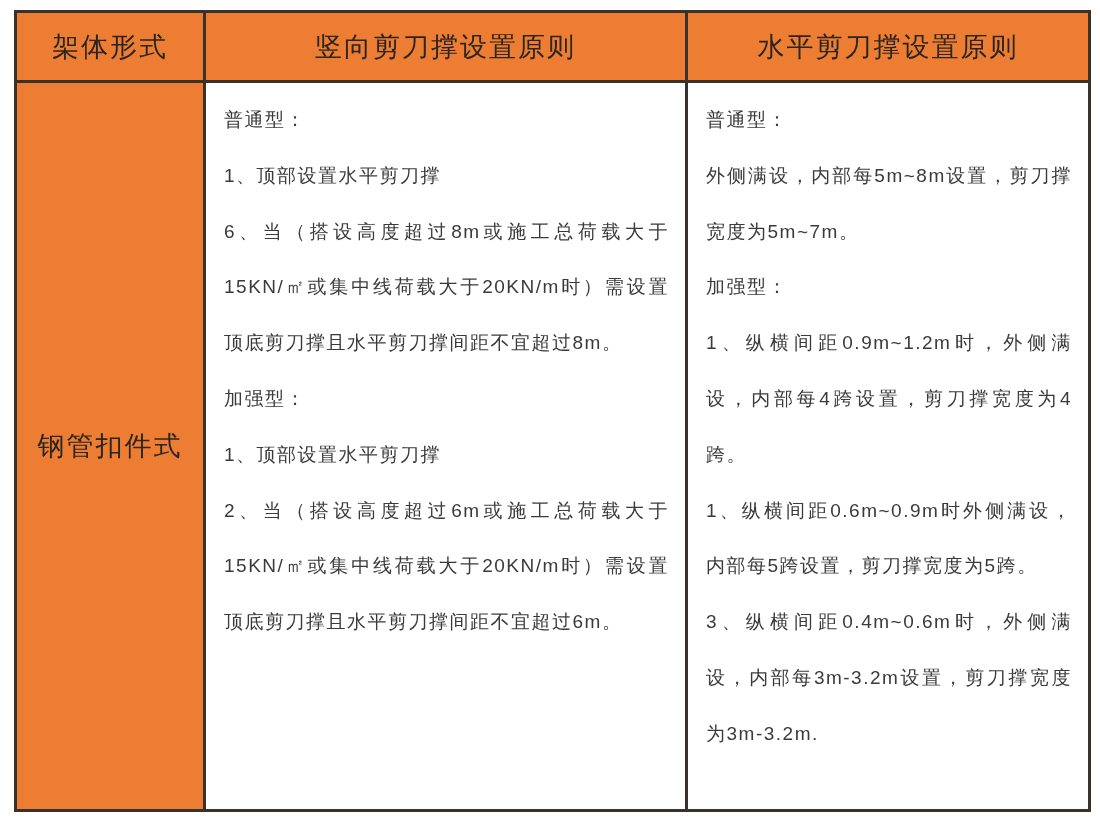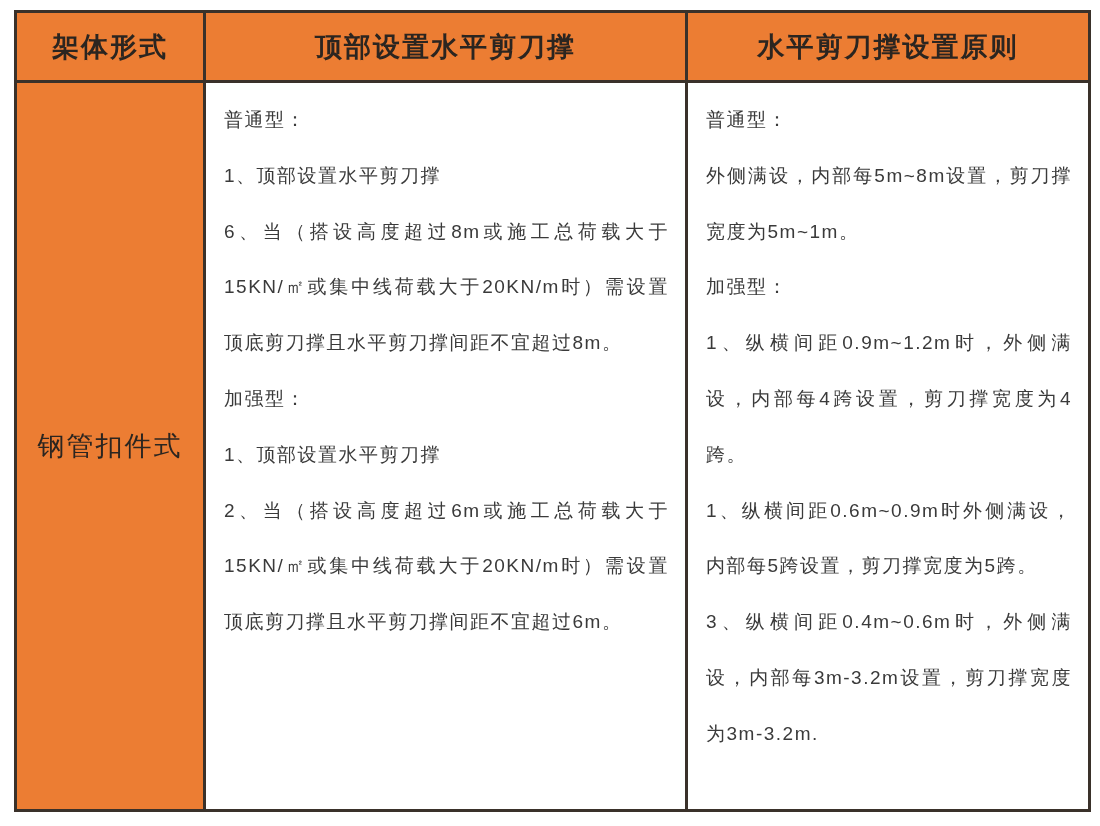--- a/index.html
+++ b/index.html
@@ -33,21 +33,21 @@
   .spec-table th,
   .spec-table td{
     border:3px solid var(--border);
     padding:0;
   }
   .spec-table th{
     height:70px;
     background:var(--accent);
     color:var(--header-text);
     font-size:27px;
-    font-weight:700;
+    font-weight:400;
     letter-spacing:2px;
     text-align:center;
     vertical-align:middle;
   }
   td.frame-cell{
     background:var(--accent);
     color:var(--header-text);
     font-size:27px;
     letter-spacing:2px;
     text-align:center;
@@ -77,41 +77,41 @@
 <div class="canvas">
   <table class="spec-table">
     <colgroup>
       <col class="c1">
       <col class="c2">
       <col class="c3">
     </colgroup>
     <thead>
       <tr class="header-row">
         <th>架体形式</th>
-        <th>顶部设置水平剪刀撑</th>
+        <th>竖向剪刀撑设置原则</th>
         <th>水平剪刀撑设置原则</th>
       </tr>
     </thead>
     <tbody>
       <tr class="body-row">
         <td class="frame-cell">钢管扣件式</td>
         <td class="content-cell">
           <div class="cell-inner">
               <p class="para">普通型：</p>
               <p class="para">1、顶部设置水平剪刀撑</p>
               <p class="para">6、当（搭设高度超过8m或施工总荷载大于15KN/㎡或集中线荷载大于20KN/m时）需设置顶底剪刀撑且水平剪刀撑间距不宜超过8m。</p>
               <p class="para">加强型：</p>
               <p class="para">1、顶部设置水平剪刀撑</p>
               <p class="para">2、当（搭设高度超过6m或施工总荷载大于15KN/㎡或集中线荷载大于20KN/m时）需设置顶底剪刀撑且水平剪刀撑间距不宜超过6m。</p>
             </div>
         </td>
         <td class="content-cell">
           <div class="cell-inner">
               <p class="para">普通型：</p>
-              <p class="para">外侧满设，内部每5m~8m设置，剪刀撑宽度为5m~1m。</p>
+              <p class="para">外侧满设，内部每5m~8m设置，剪刀撑宽度为5m~7m。</p>
               <p class="para">加强型：</p>
               <p class="para">1、纵横间距0.9m~1.2m时，外侧满设，内部每4跨设置，剪刀撑宽度为4跨。</p>
               <p class="para">1、纵横间距0.6m~0.9m时外侧满设，内部每5跨设置，剪刀撑宽度为5跨。</p>
               <p class="para">3、纵横间距0.4m~0.6m时，外侧满设，内部每3m-3.2m设置，剪刀撑宽度为3m-3.2m.</p>
             </div>
         </td>
       </tr>
 
     </tbody>
   </table>

